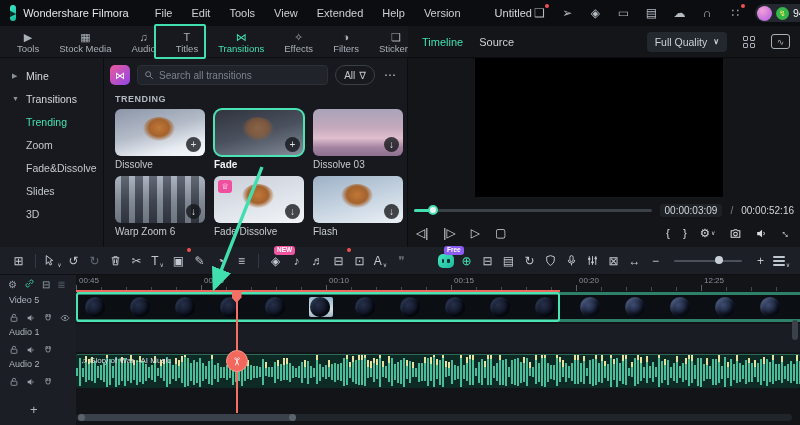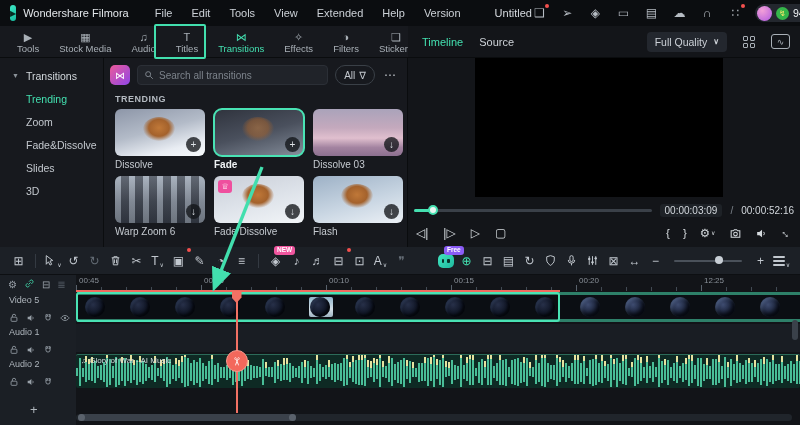--- a/index.html
+++ b/index.html
@@ -282,20 +282,24 @@
           <i></i>
           <i></i>
           <i></i>
           <i></i>
         </div>
       <div class="scope">∿</div>
     </div>
   </div>
 
   <div class="sidebar" id="sidebar">
+      <div class="side-row">
+        <span class="arr">▶</span>
+        <span>Mine</span>
+      </div>
       <div class="side-row">
         <span class="arr">▼</span>
         <span>Transitions</span>
       </div>
       <div class="side-child active">Trending</div>
       <div class="side-child">Zoom</div>
       <div class="side-child">Fade&amp;Dissolve</div>
       <div class="side-child">Slides</div>
       <div class="side-child">3D</div>
     </div>

